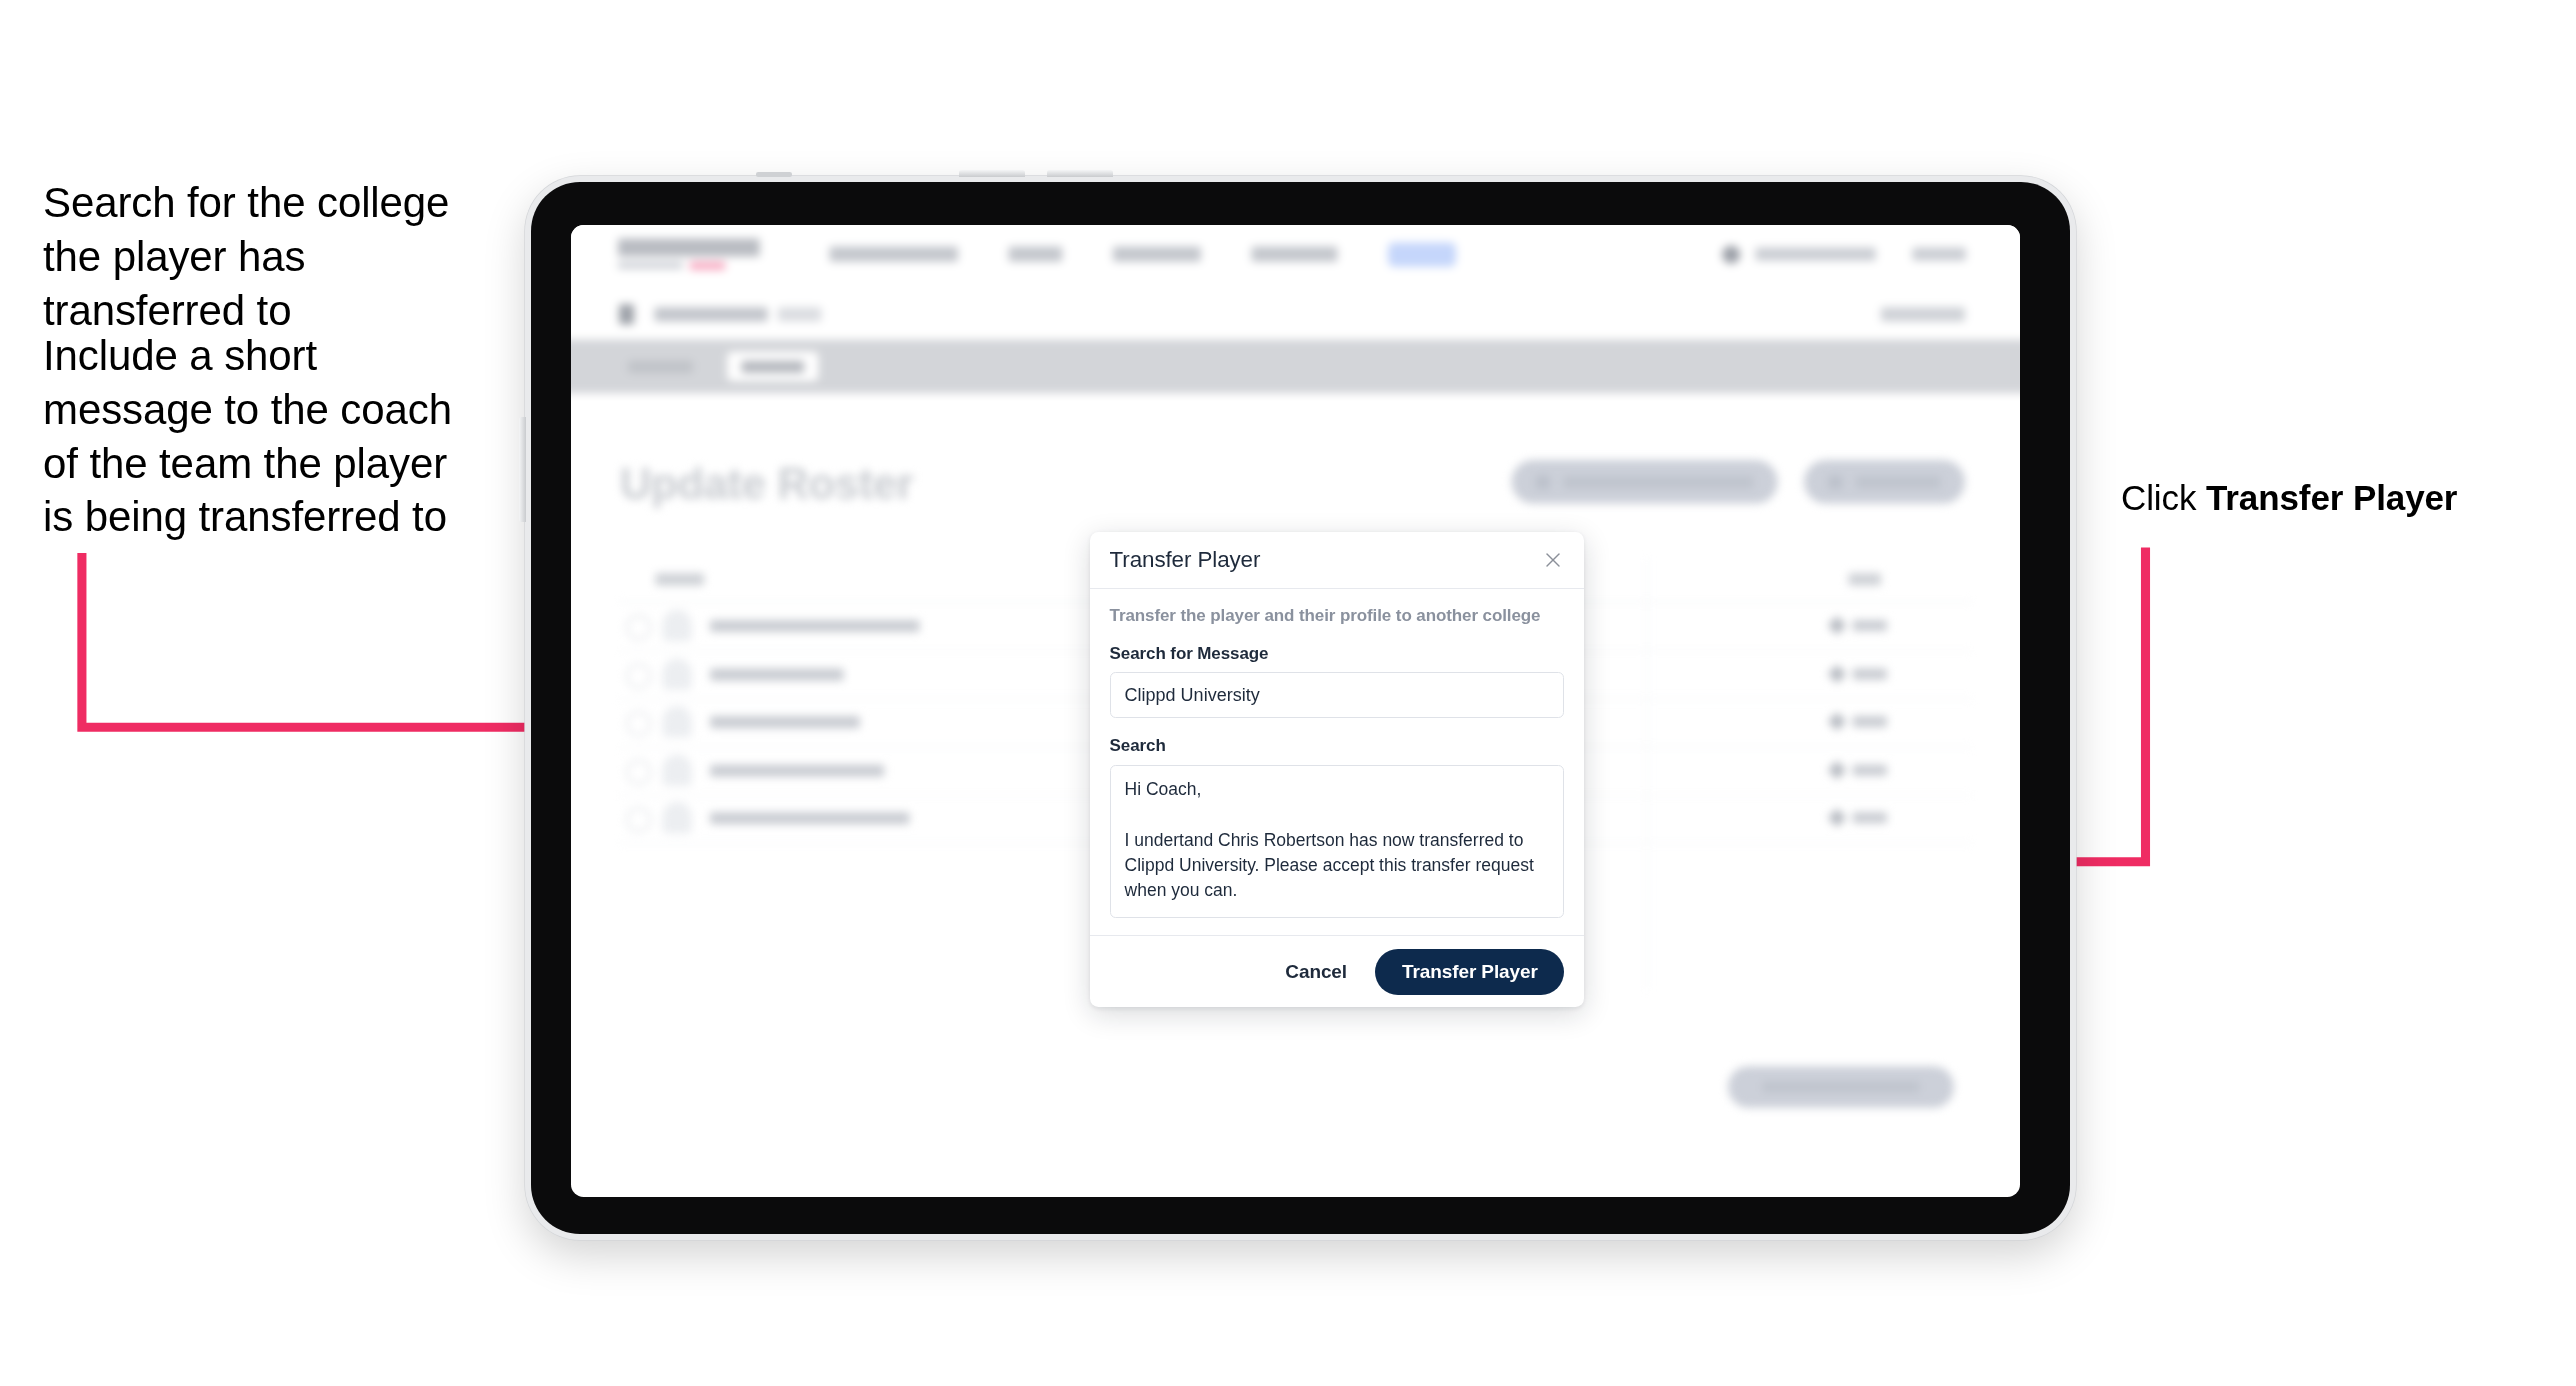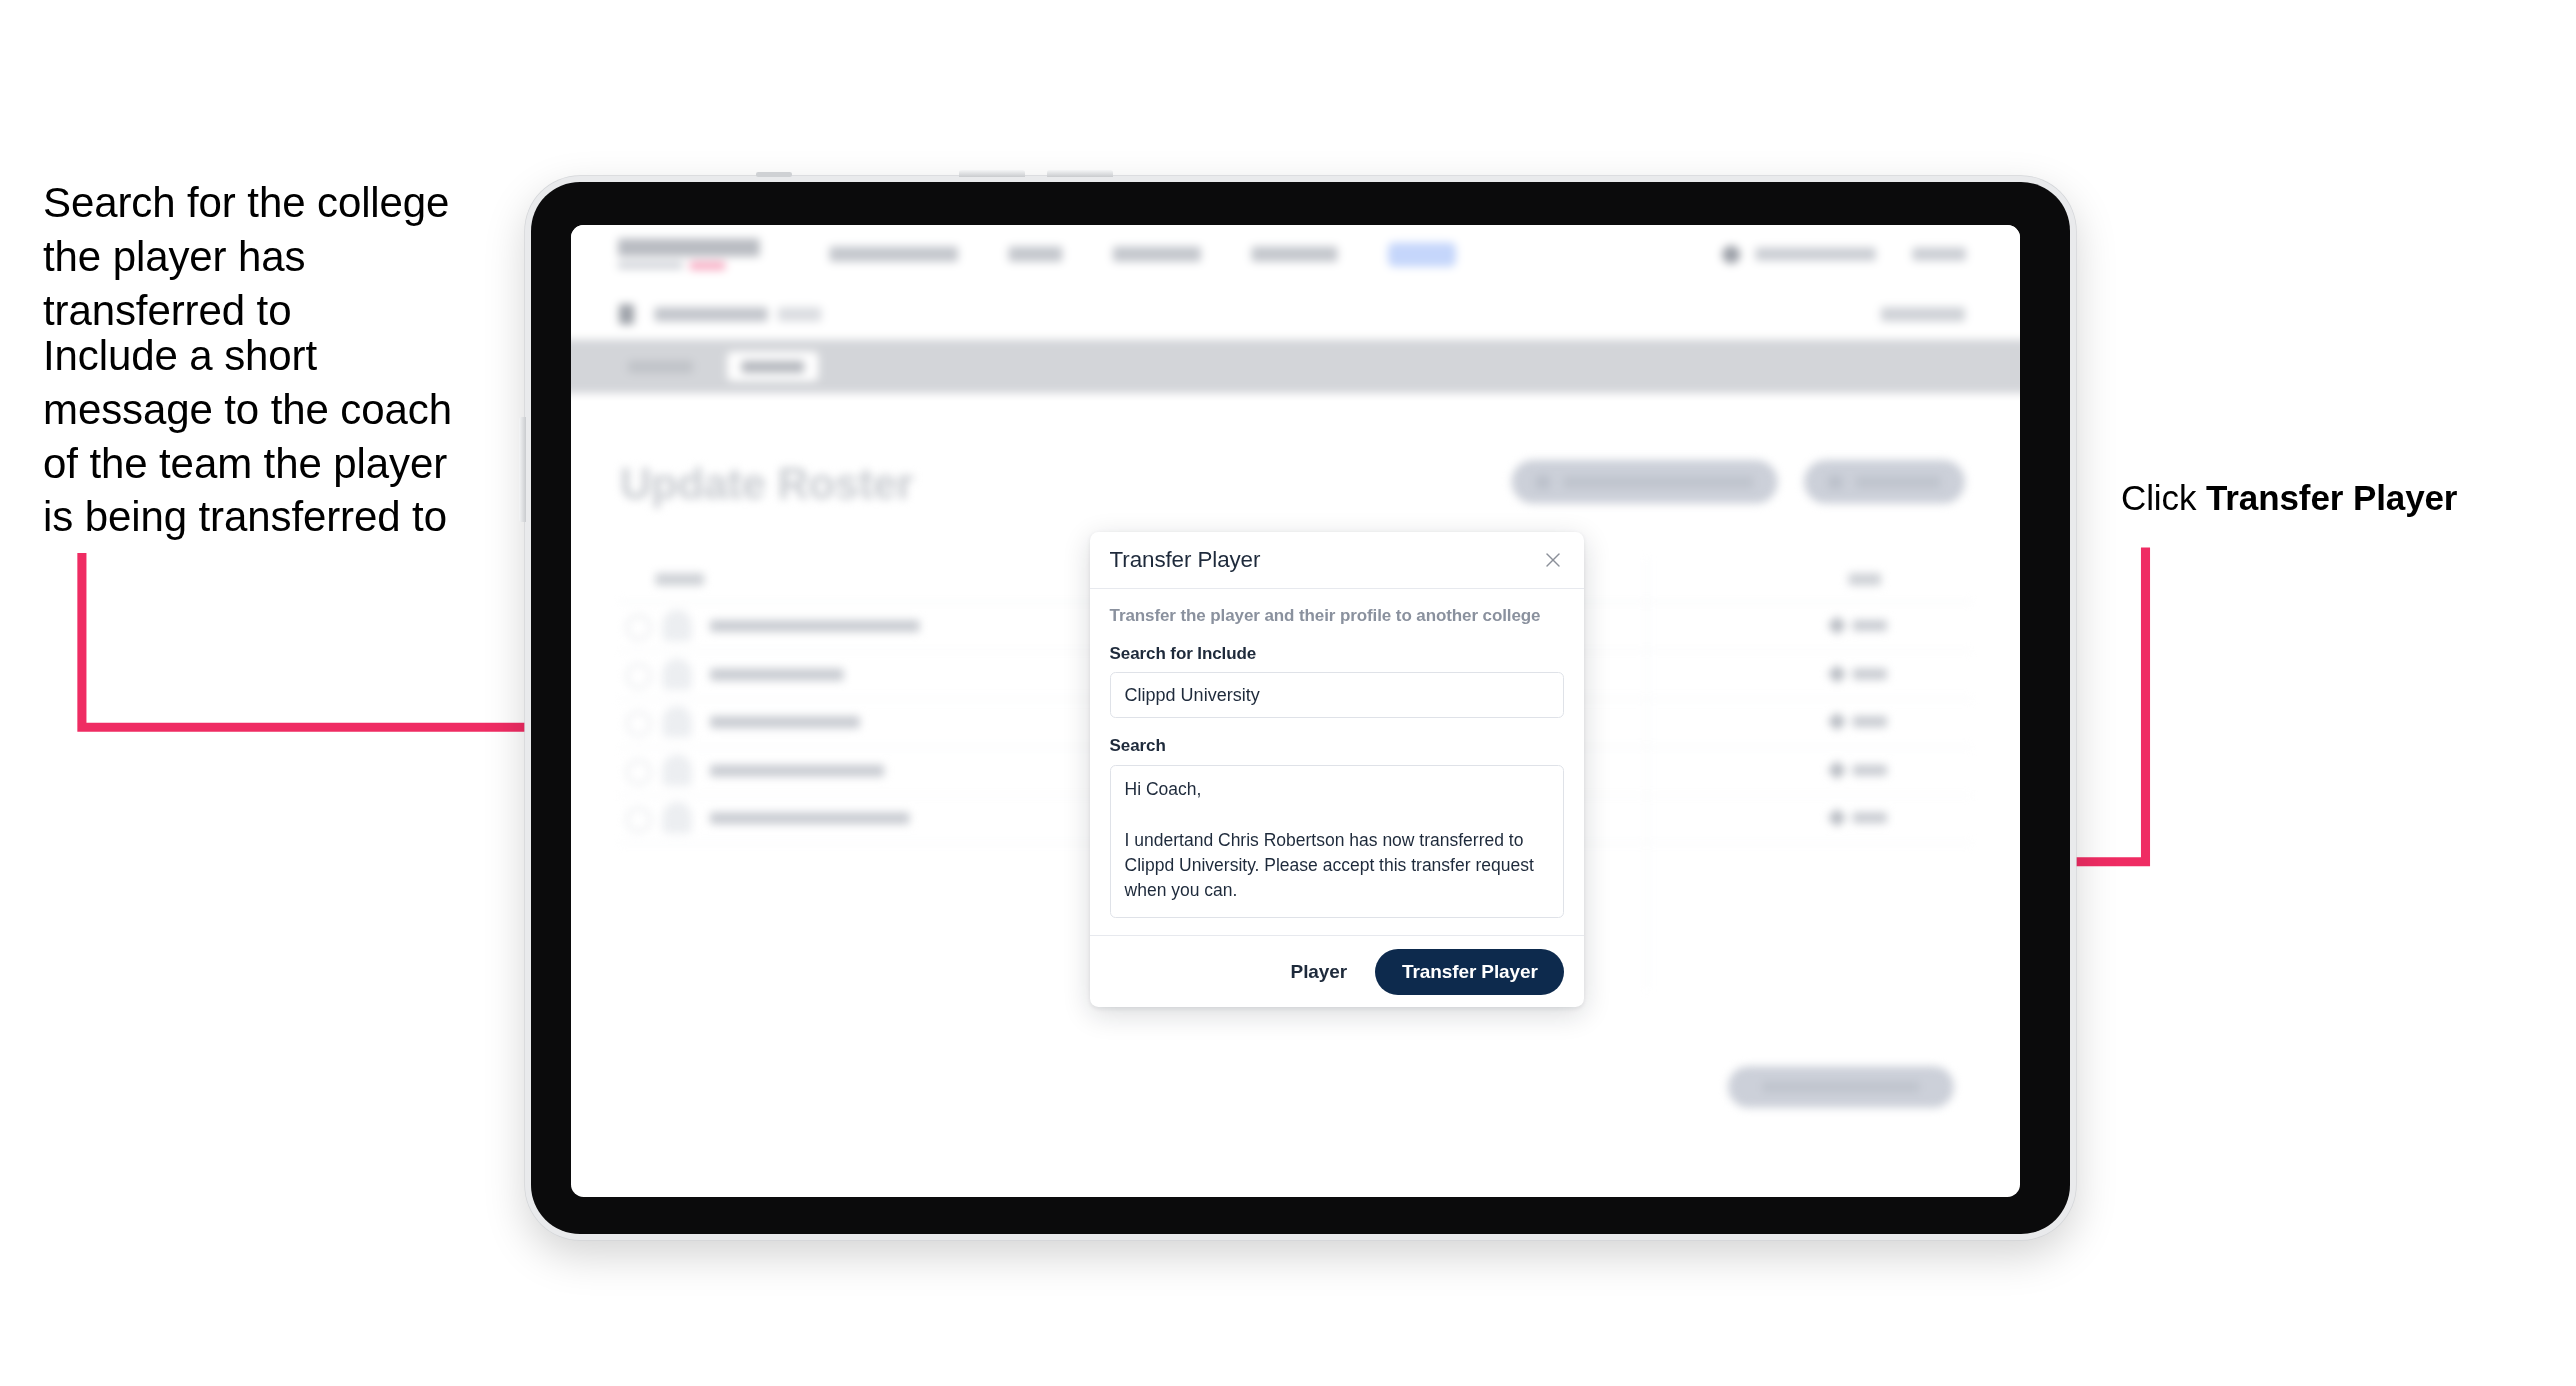--- a/index.html
+++ b/index.html
@@ -401,33 +401,33 @@
           <svg width="18" height="18" viewBox="0 0 24 24" fill="none" stroke="#8b9099" stroke-width="1.9" stroke-linecap="round">
             <line x1="4" y1="4" x2="20" y2="20"></line>
             <line x1="20" y1="4" x2="4" y2="20"></line>
           </svg>
         </div>
       </div>
 
       <div class="modal-body">
         <div class="modal-desc">Transfer the player and their profile to another college</div>
 
-        <div class="field-label">Search for Include</div>
+        <div class="field-label">Search for Message</div>
         <input class="text-input" type="text" value="Clippd University" style="">
 
         <div class="spacer"></div>
 
         <div class="field-label">Search</div>
         <textarea class="text-area" style="">Hi Coach,
 
 I undertand Chris Robertson has now transferred to Clippd University. Please accept this transfer request when you can.</textarea>
       </div>
 
       <div class="modal-foot">
-        <button class="btn-cancel">Player</button>
+        <button class="btn-cancel">Cancel</button>
         <button class="btn-primary">Transfer Player</button>
       </div>
 
     </div>
 
   </div>
 </div>
 
 
 </body></html>

